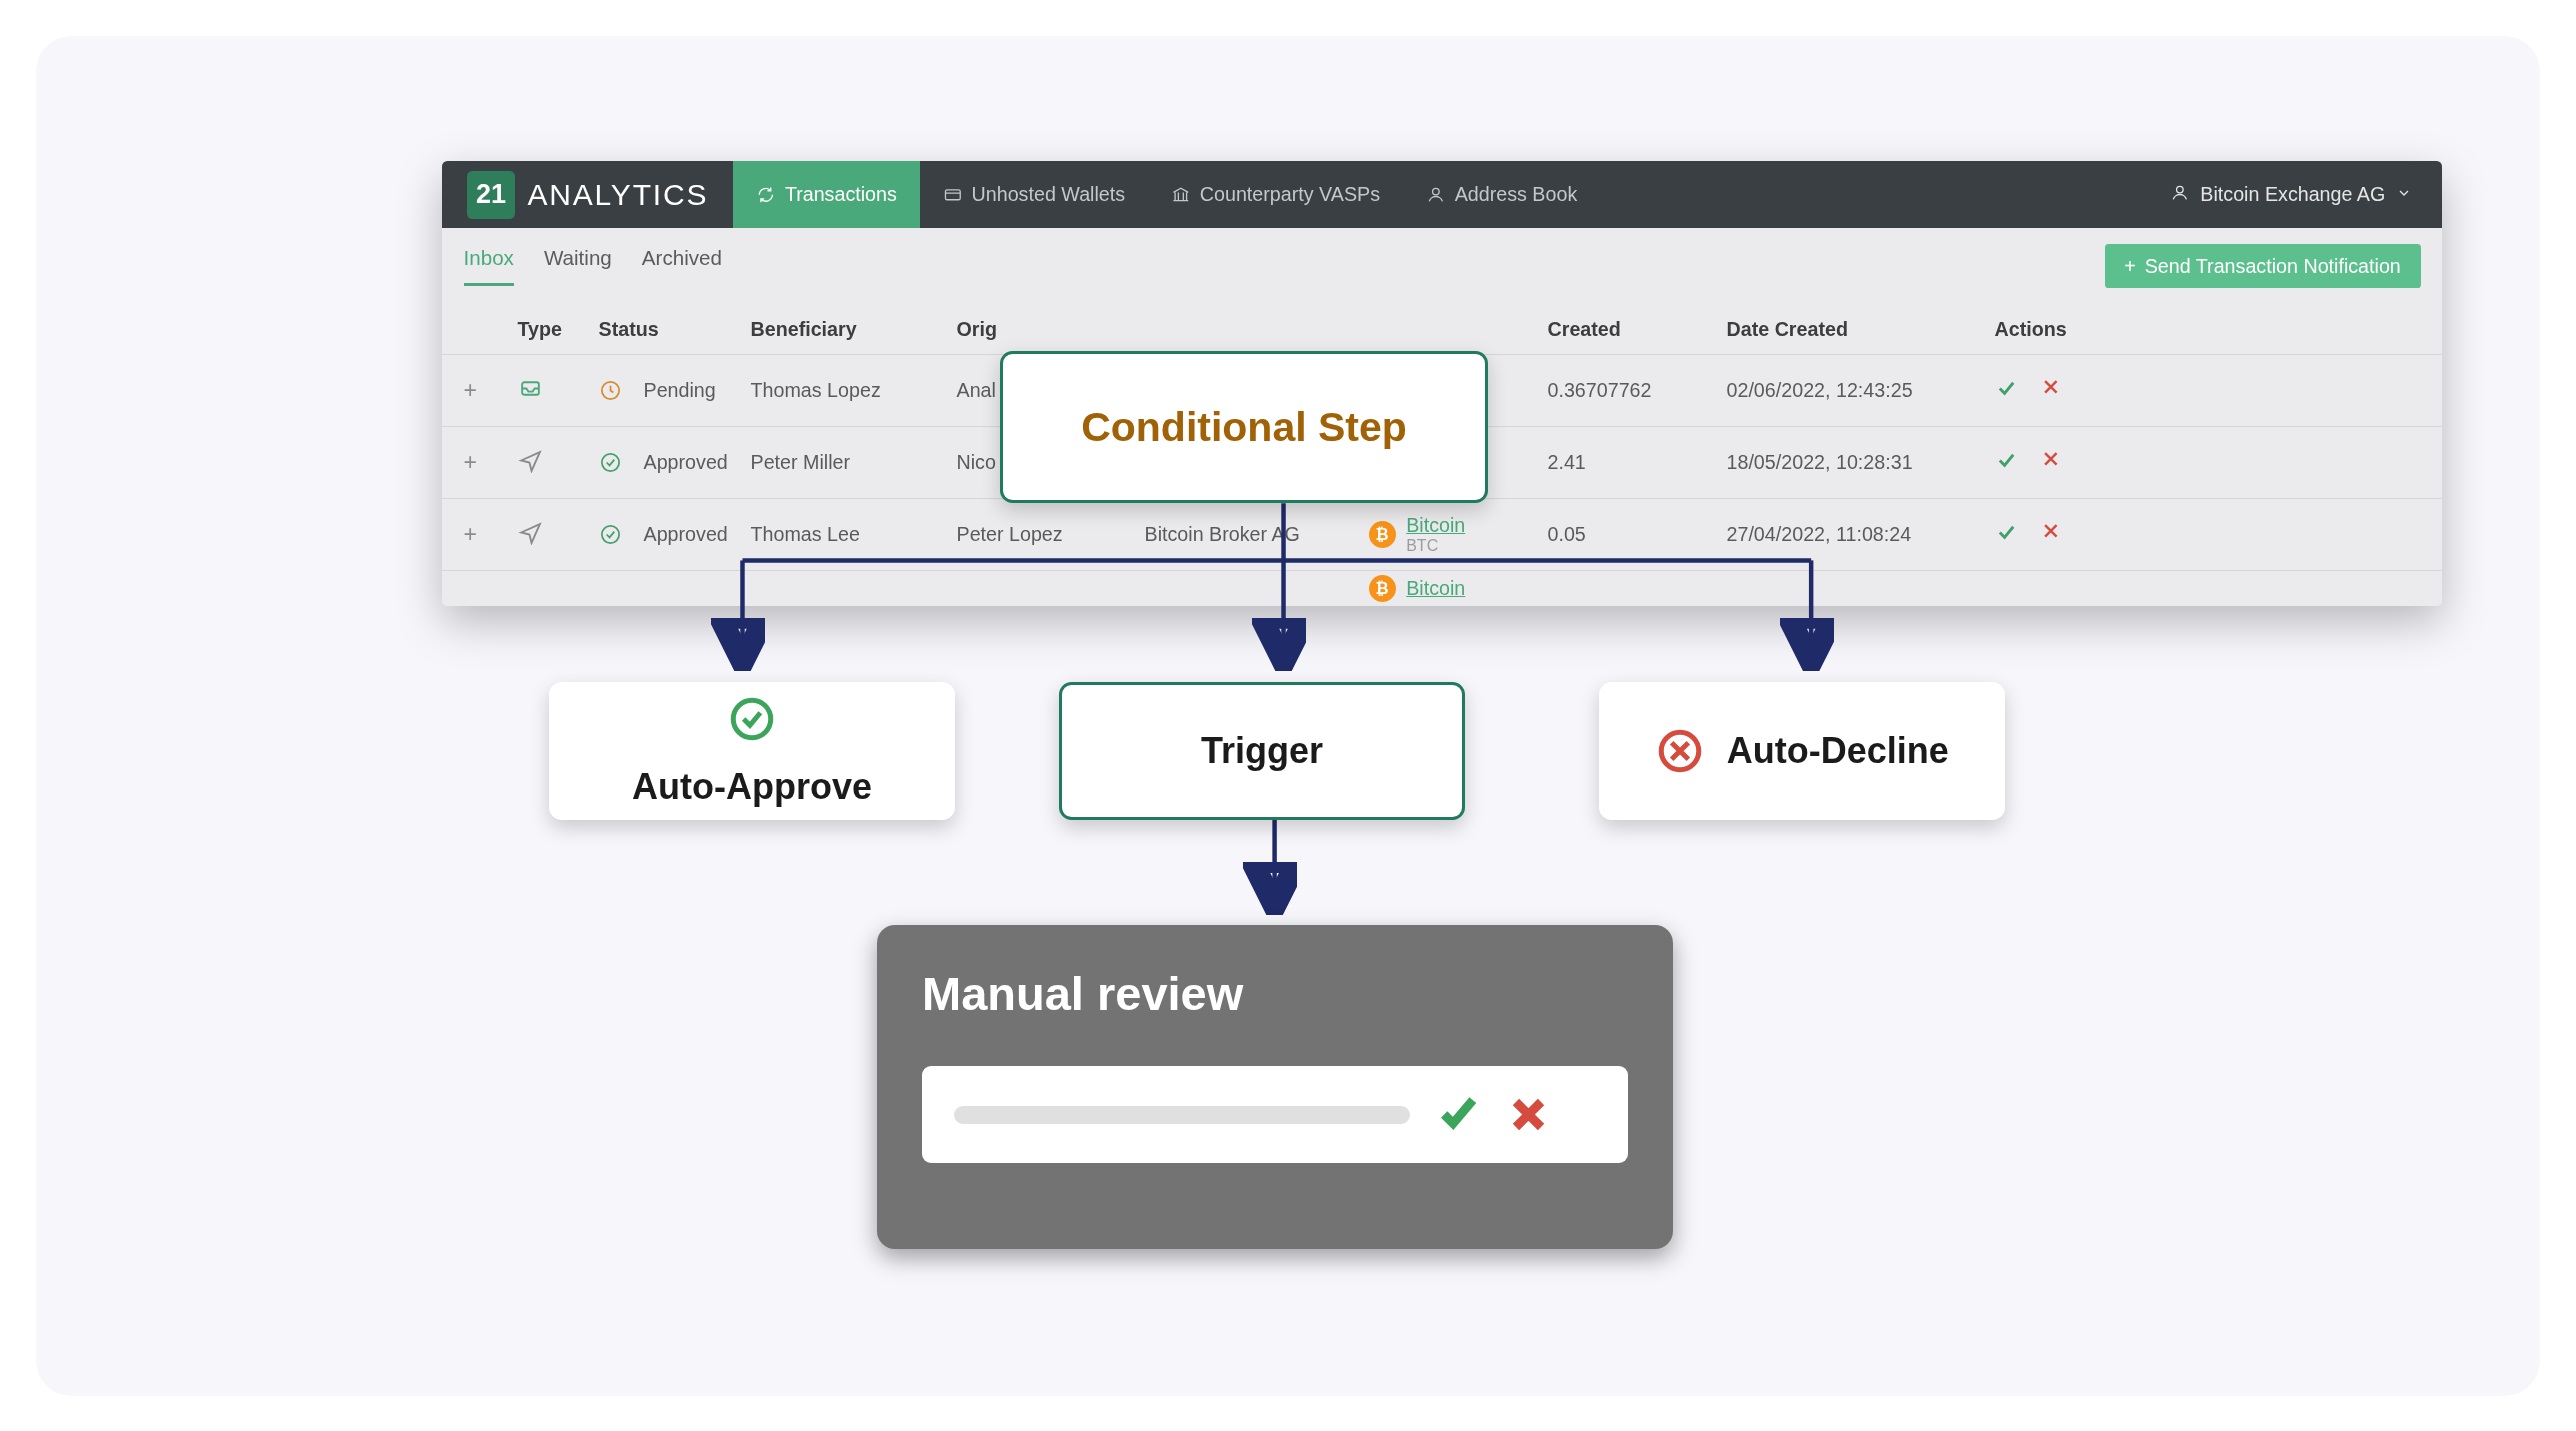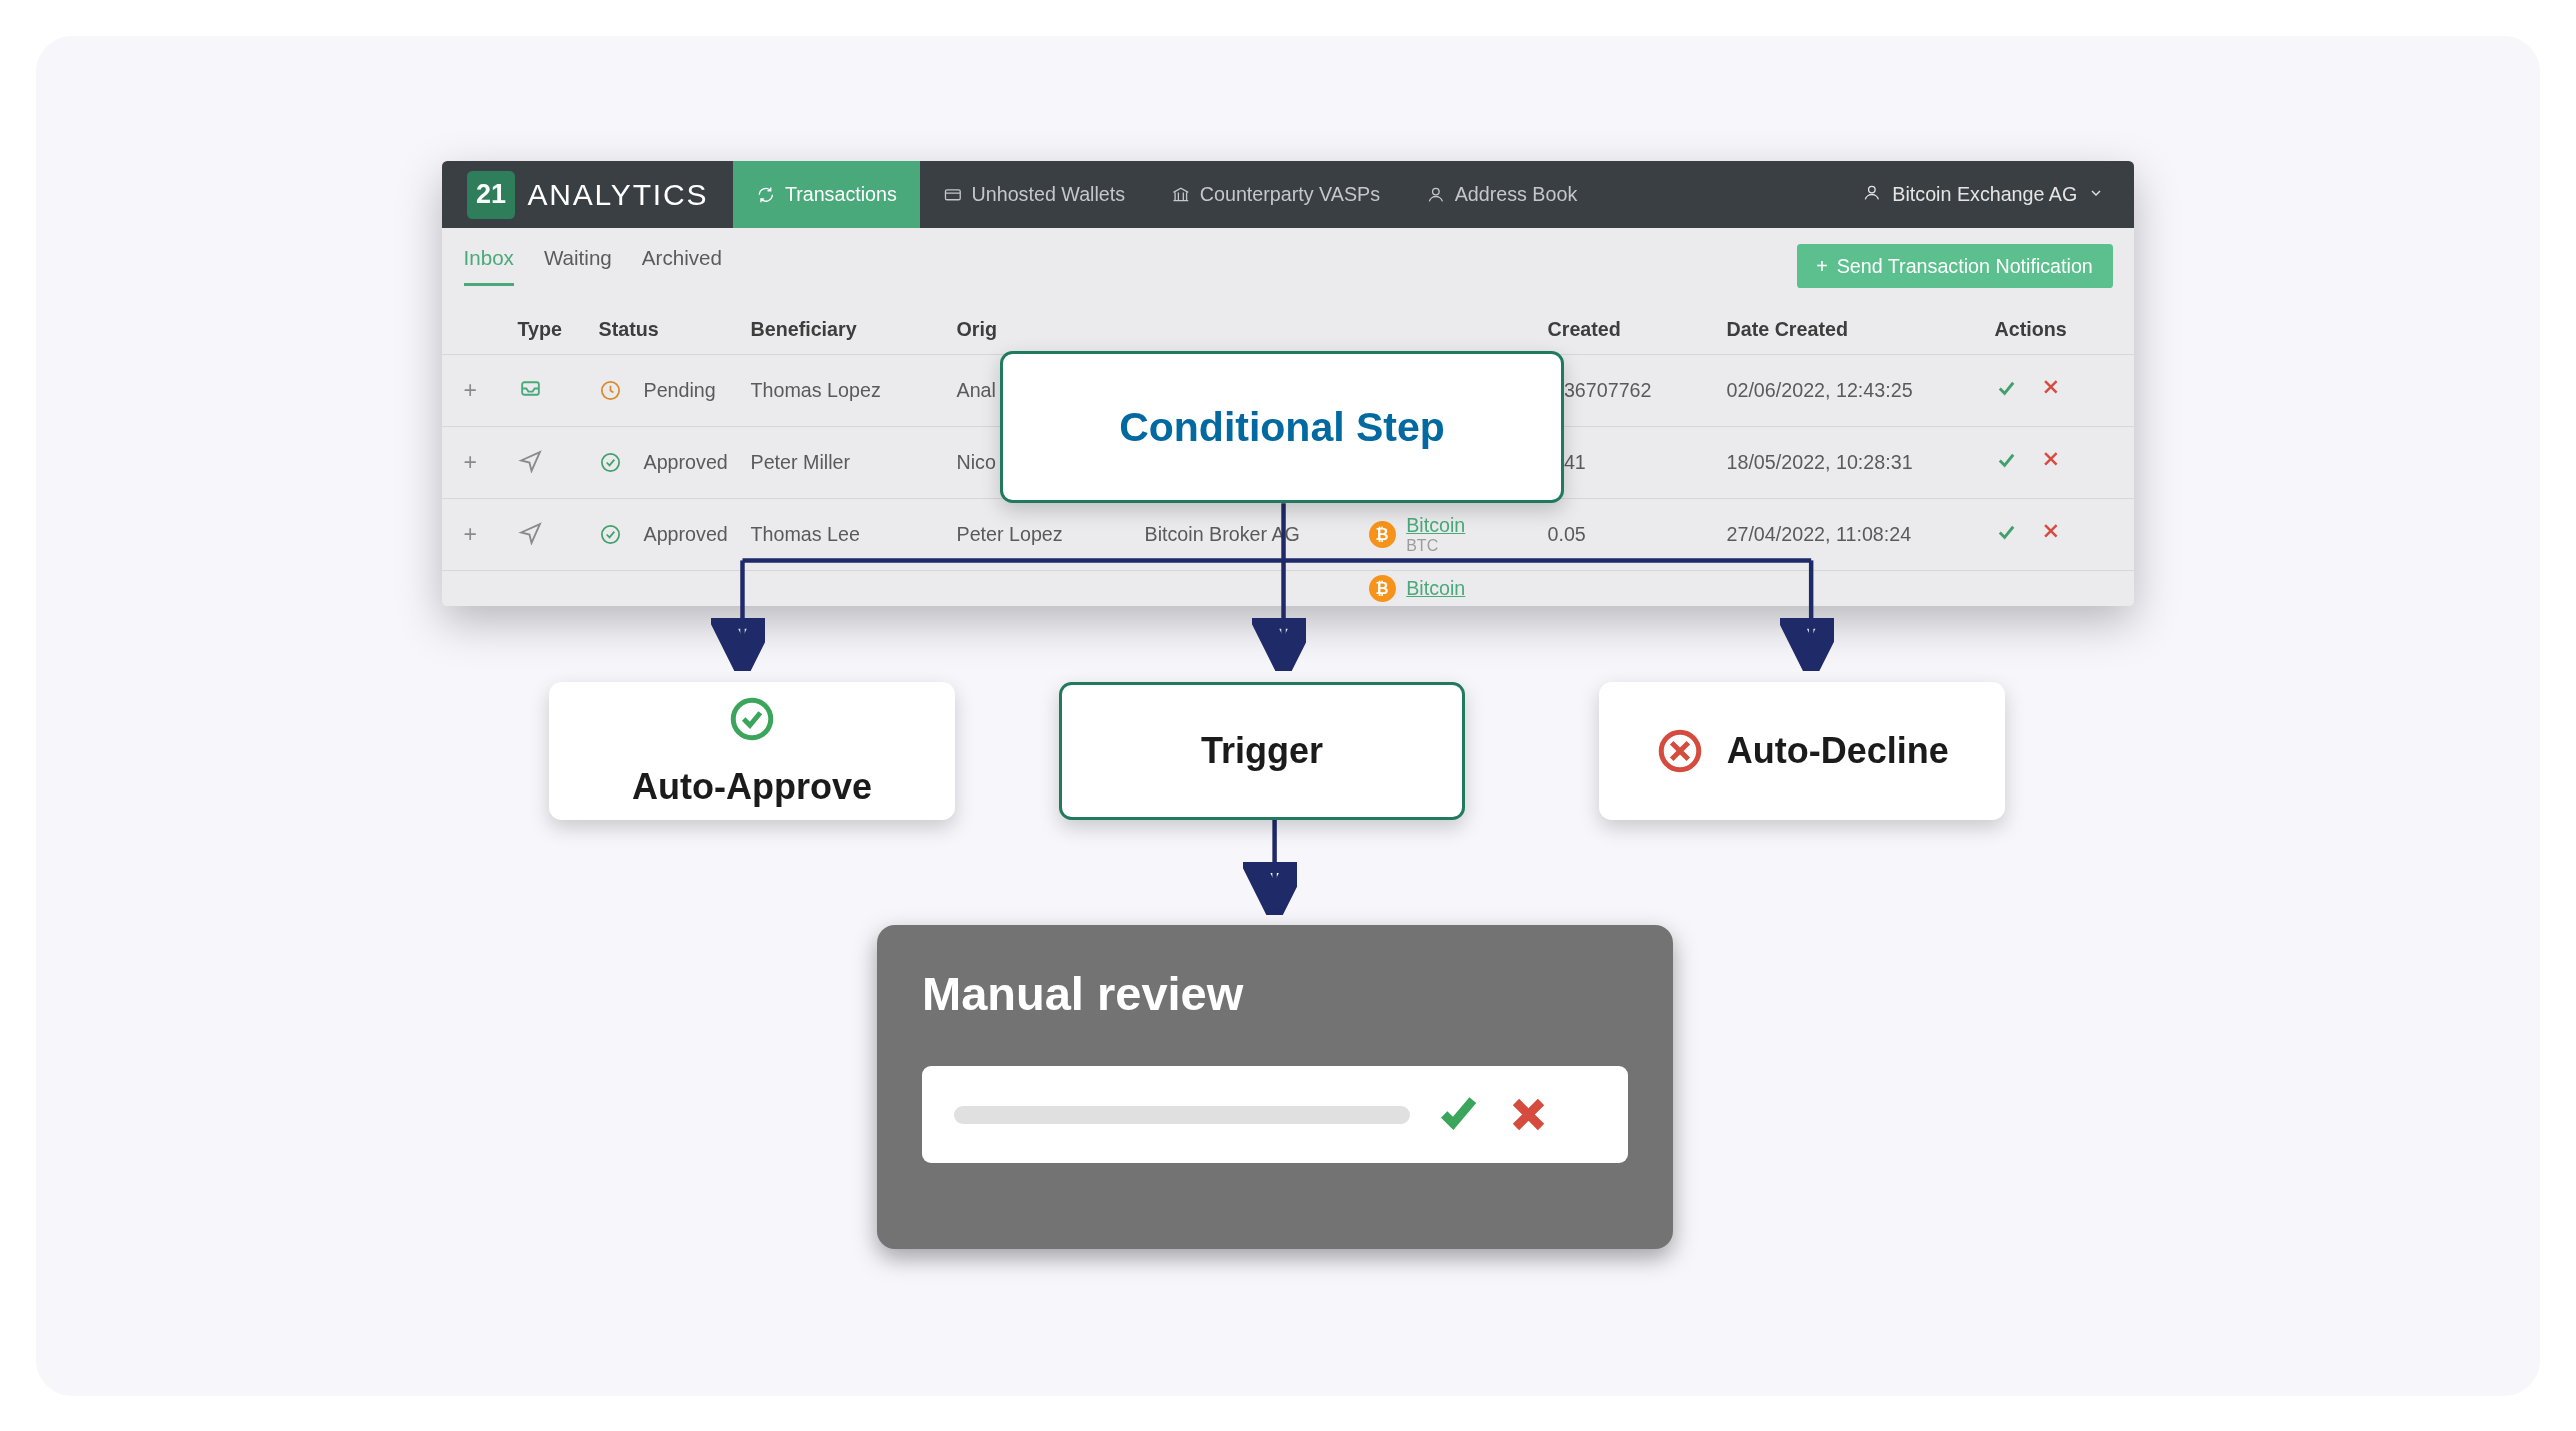--- a/index.html
+++ b/index.html
@@ -1,21 +1,21 @@
 <!DOCTYPE html>
 <html style="font-size:14.3px"><head>
 <meta charset="utf-8">
 <style>
 * { margin: 0; padding: 0; box-sizing: border-box; font-family: -apple-system, BlinkMacSystemFont, 'Segoe UI', Helvetica, Arial, sans-serif; }
 body { background: #fff; display: flex; justify-content: center; align-items: flex-start; min-height: 1431px; }
 .canvas { width: 2576px; height: 1431px; position: relative; padding: 36px; }
 .frame { background: #F6F6FB; border-radius: 36px; width: 2504px; height: 1360px; position: relative; overflow: hidden; }
 
 
-.app-window { position: absolute; left: 406px; top: 125px; width: 1692px; border-radius: 5.4px; box-shadow: 0 16px 45px rgba(0,0,0,0.25); background: #EBEBED; overflow: hidden; }
+.app-window { position: absolute; left: 406px; top: 125px; width: 2000px; border-radius: 5.4px; box-shadow: 0 16px 45px rgba(0,0,0,0.25); background: #EBEBED; overflow: hidden; }
 
 
 .topbar { background: #3A3F43; height: 67px; display: flex; align-items: center; color: #ccc; font-size: 21.5px; }
 .logo { display: flex; align-items: center; gap: 12.5px; padding: 0 25px; }
 .logo-badge { background: #2E7D5B; color: #fff; font-weight: 700; width: 48px; height: 48px; border-radius: 5.4px; display: flex; align-items: center; justify-content: center; font-size: 27px; }
 .logo-text { color: #fff; font-weight: 500; font-size: 30px; letter-spacing: 1.8px; }
 .nav { display: flex; align-self: stretch; }
 .nav-item { display: flex; align-items: center; gap: 9px; padding: 0 23px; color: #C5C8CA; font-size: 19.7px; cursor: pointer; }
 .nav-item.active { background: #49A97A; color: #fff; }
 .nav-icon { width: 19.7px; height: 19.7px; display: inline-flex; align-items: center; justify-content: center; }
@@ -45,21 +45,21 @@
 .asset-sub { color: #9c9c9c; font-size: 16px; }
 .actions-cell { display: flex; gap: 23px; }
 .act-check svg { stroke: #41A06C; width: 23px; height: 23px; fill: none; stroke-width: 3; }
 .act-x svg { stroke: #D54B3D; width: 19.7px; height: 19.7px; fill: none; stroke-width: 3; }
 
 
 .flow { position: absolute; left: 0; top: 0; width: 100%; height: 100%; pointer-events: none; }
 .flow > * { pointer-events: auto; }
 
 .card { position: absolute; background: #fff; border-radius: 12.5px; display: flex; align-items: center; justify-content: center; font-weight: 700; box-shadow: 0 7.2px 19.7px rgba(0,0,0,0.18); }
-.card-cond { left: 964px; top: 315px; width: 564px; height: 152px; border: 3.6px solid #1F7A5E; font-size: 41px; color: #0369a1; }
+.card-cond { left: 964px; top: 315px; width: 488px; height: 152px; border: 3.6px solid #1F7A5E; font-size: 41px; color: #a16207; }
 .card-approve { left: 513px; top: 646px; width: 406px; height: 138px; font-size: 36px; color: #1b1b1b; gap: 21.5px; flex-direction: column; }
 .card-trigger { left: 1023px; top: 646px; width: 406px; height: 138px; border: 3.6px solid #1F7A5E; font-size: 36px; color: #1b1b1b; }
 .card-decline { left: 1563px; top: 646px; width: 406px; height: 138px; font-size: 36px; color: #1b1b1b; gap: 21.5px; }
 .card-approve svg, .card-decline svg { width: 50px; height: 50px; }
 
 .manual { position: absolute; left: 841px; top: 889px; width: 796px; height: 324px; background: #737373; border-radius: 18px; padding: 41px 45px; box-shadow: 0 9px 23px rgba(0,0,0,0.35); }
 .manual-title { color: #fff; font-size: 47px; font-weight: 700; }
 .manual-row { margin-top: 45px; background: #fff; border-radius: 9px; height: 97px; display: flex; align-items: center; padding: 0 32px; gap: 27px; }
 .manual-bar { flex: 1; height: 18px; background: #E0E0E0; border-radius: 9px; max-width: 456px; }
 .manual-row svg { width: 43px; height: 43px; stroke-width: 5; fill: none; }

